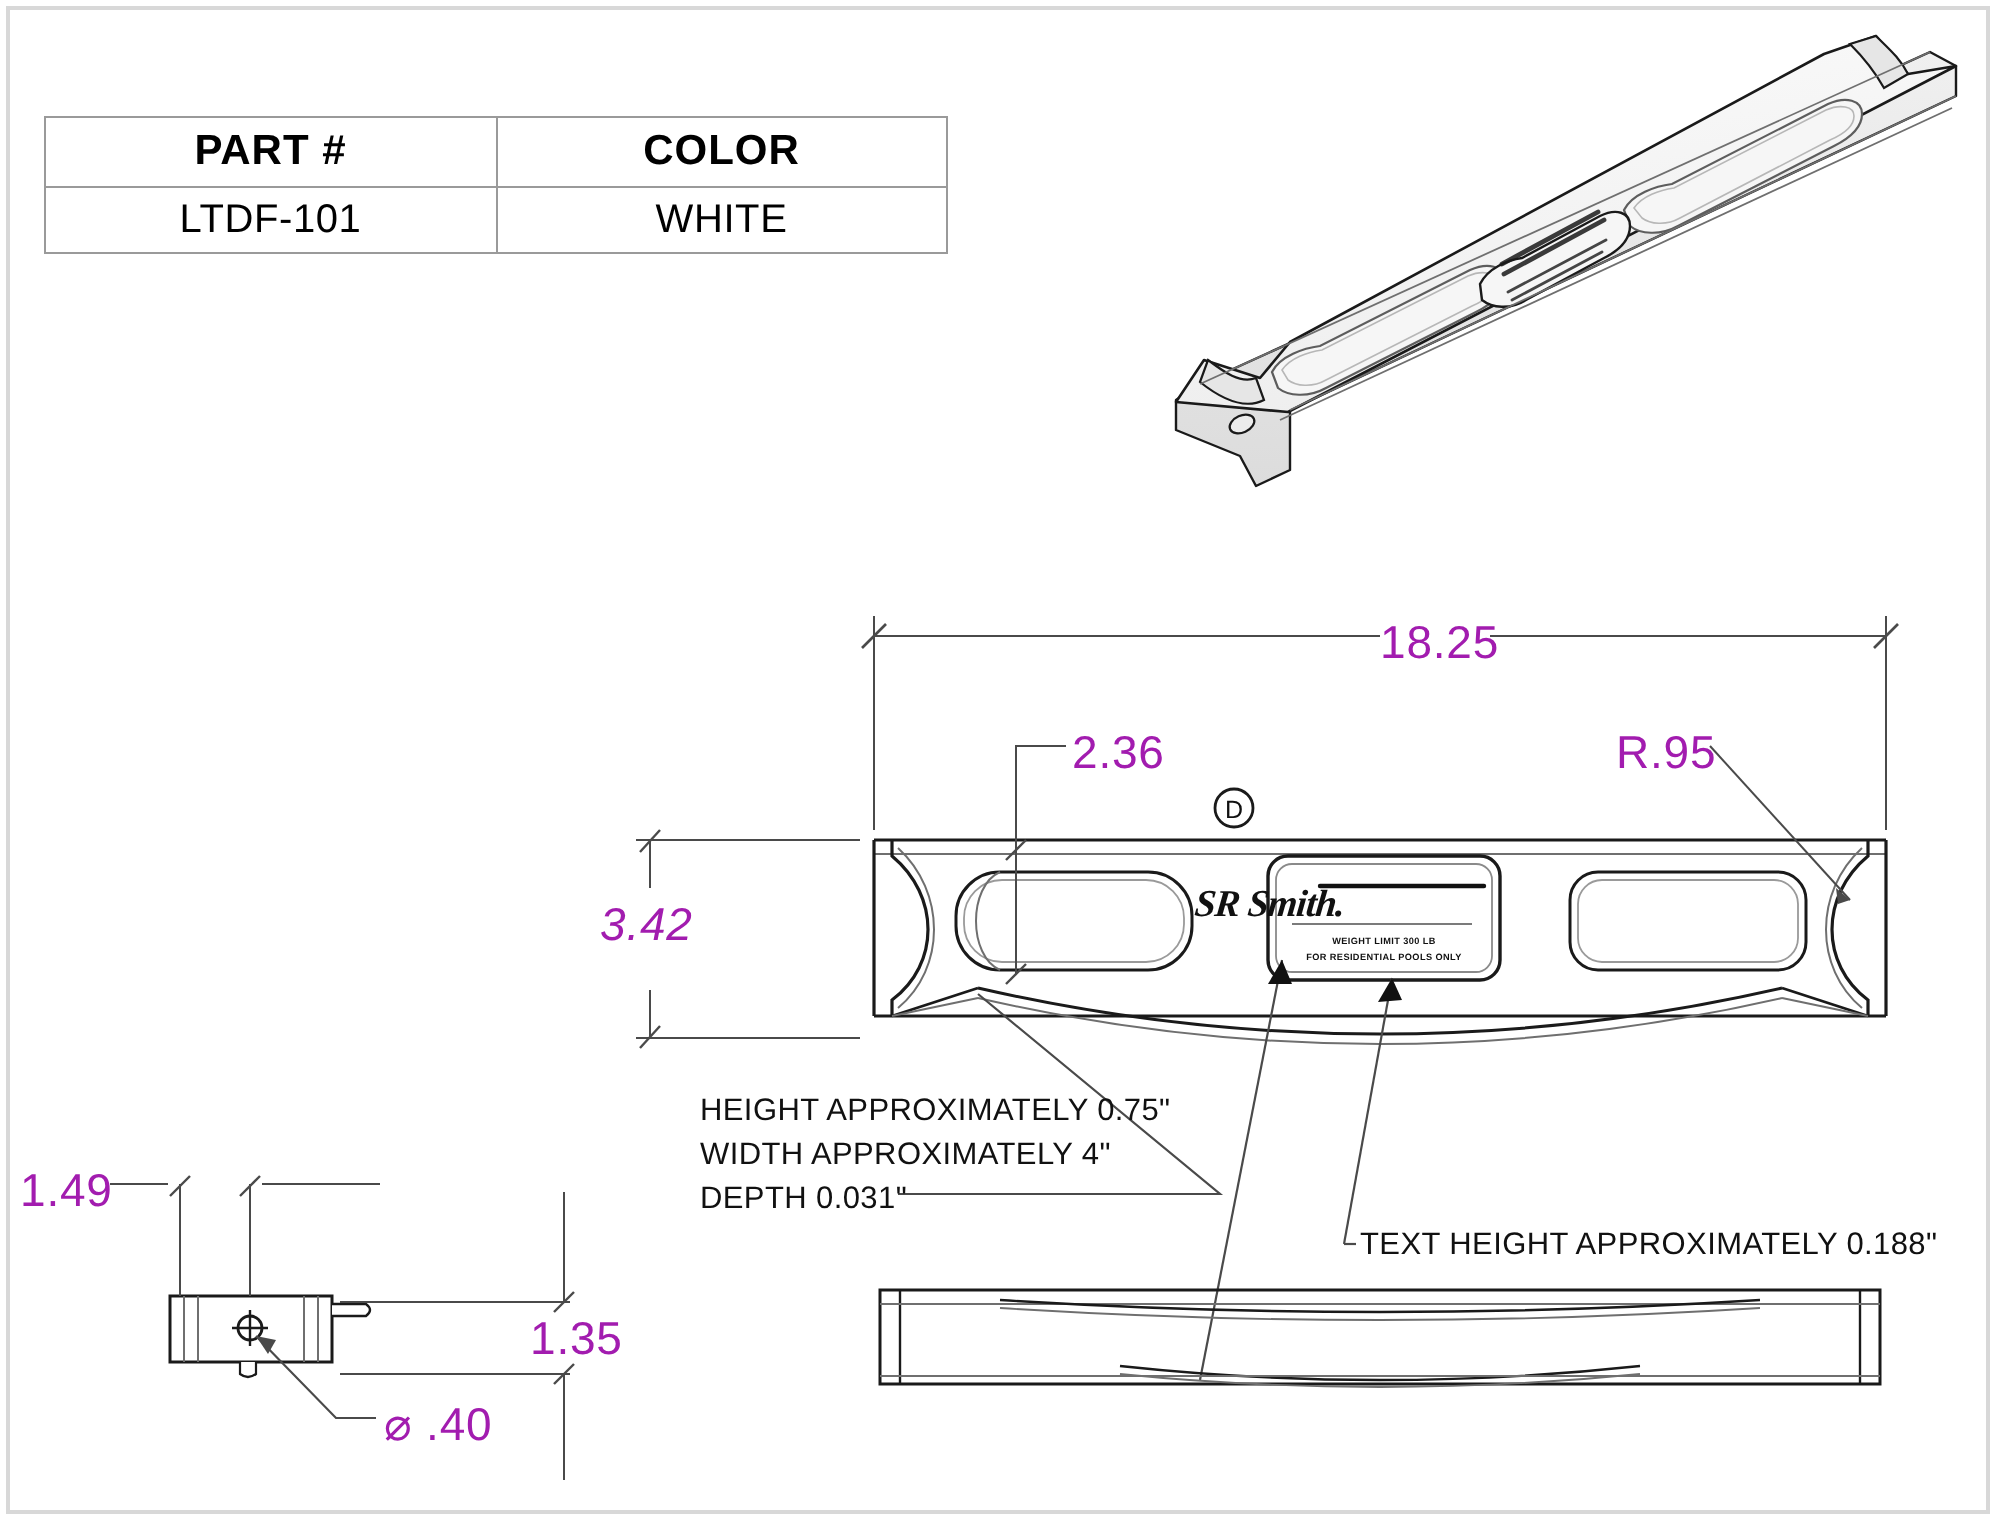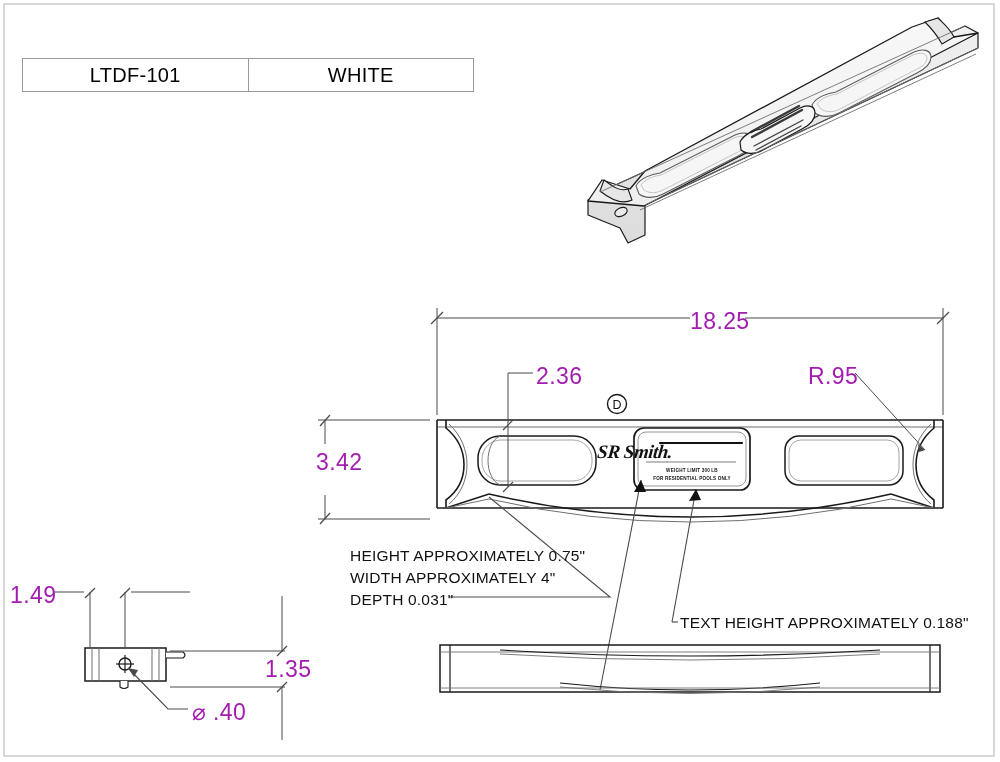--- a/index.html
+++ b/index.html
@@ -87,20 +87,24 @@
 </style>
 </head>
 <body>
 
 <div id="sheet">
 
   <div id="sheet-border"></div>
 
   <table id="part-table">
     <tbody>
+        <tr class="hdr">
+      <td>PART #</td>
+      <td>COLOR</td>
+    </tr>
     <tr class="val">
       <td>LTDF-101</td>
       <td>WHITE</td>
     </tr>
   </tbody>
     </table>
 
   <svg class="svg-layer" viewBox="0 0 1000 762">
     <defs>
       <linearGradient id="topFace" x1="0" y1="0" x2="0.3" y2="1">
@@ -344,21 +348,21 @@
       <path d="M 128 668 L 134 677 L 138 670 Z" fill="#4a4a4a" stroke="none"></path>
     </g>
   </svg>
 
   <div class="dim" style="left:690px; top:308px; width:55px; text-align:center;">18.25</div>
 
   <div class="dim" style="left:536px; top:363px;text-align:center;">2.36</div>
 
   <div class="dim" style="left:808px; top:363px;">R.95</div>
 
-  <div class="dim" style="left:316px; top:449px;">3.42</div>
+  <div class="dim" style="left:300px; top:449px;font-style:italic;">3.42</div>
 
   <div class="dim" style="left:10px; top:582px;">1.49</div>
 
   <div class="dim" style="left:265px; top:656px;">1.35</div>
 
   <div class="dim" style="left:192px; top:699px;text-align:center;">⌀ .40</div>
 
   <div class="note" style="left:350px; top:545px;">HEIGHT APPROXIMATELY 0.75"</div>
   <div class="note" style="left:350px; top:567px;">WIDTH APPROXIMATELY 4"</div>
   <div class="note" style="left:350px; top:589px;">DEPTH 0.031"</div>

